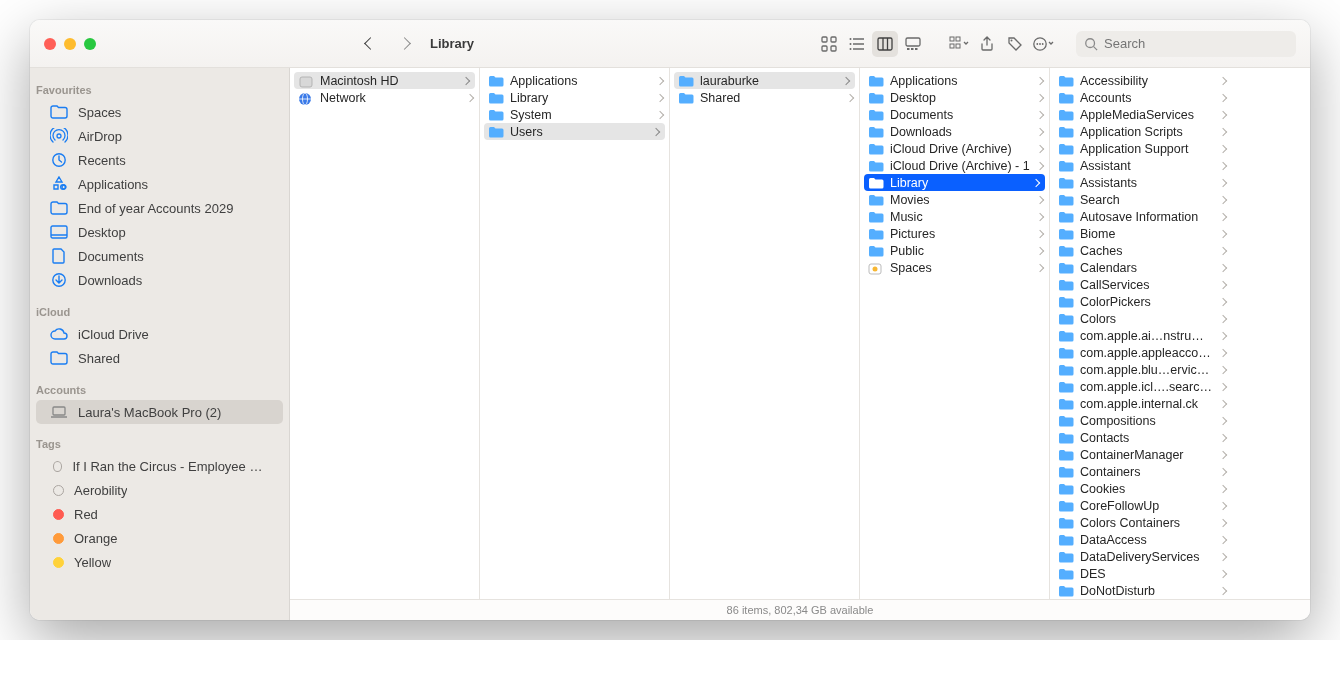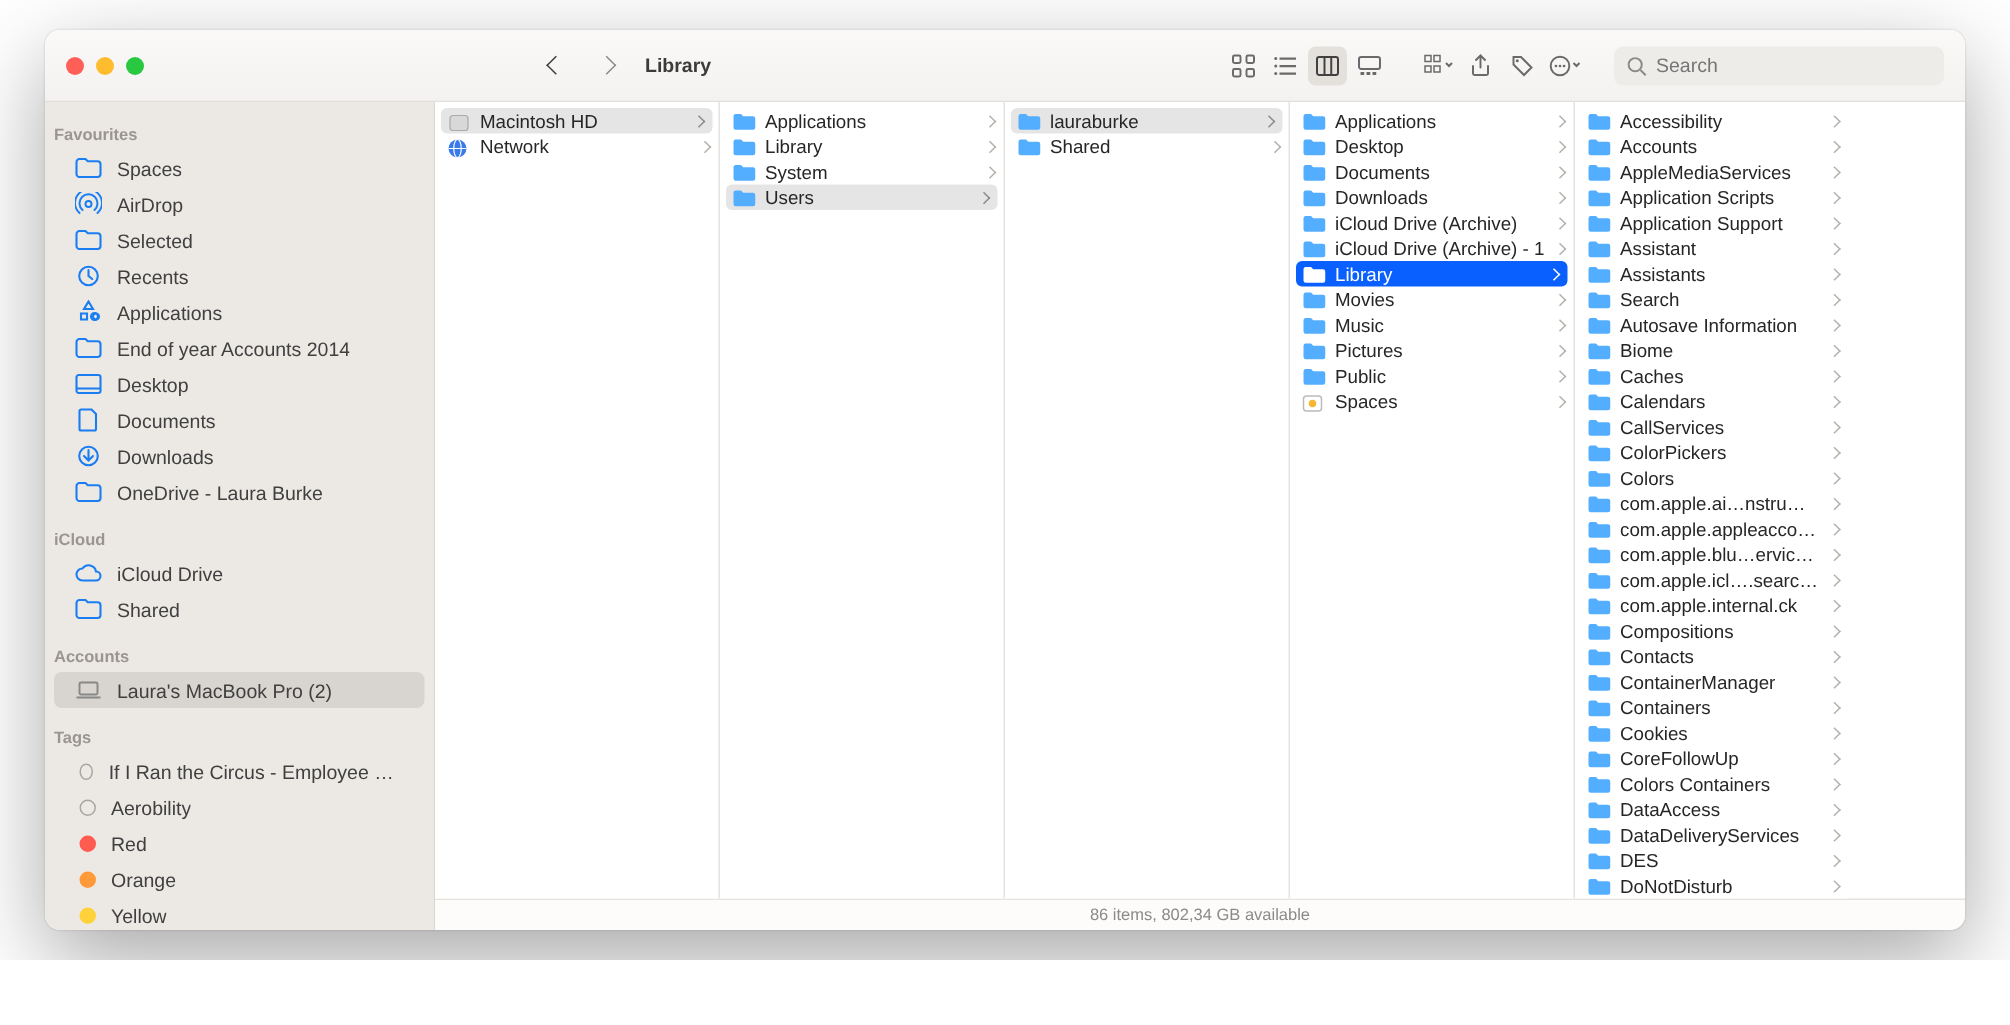--- a/index.html
+++ b/index.html
@@ -221,28 +221,20 @@
             <span class="sb-icon">
               <svg width="18" height="16" viewBox="0 0 18 16">
                 <circle cx="9" cy="8" r="2" fill="none" stroke="#1a7df2" stroke-width="1.3"></circle>
                 <path d="M5 12a6 6 0 118 0M3 14a9 9 0 1112 0" fill="none" stroke="#1a7df2" stroke-width="1.3" stroke-linecap="round"></path>
               </svg>
             </span>
             <span style="overflow: hidden; text-overflow: ellipsis; white-space: nowrap;">AirDrop</span>
           </div>
           <div class="sb-item">
             <span class="sb-icon">
-              <svg width="18" height="14" viewBox="0 0 18 14">
-                <path d="M1 3a2 2 0 012-2h4l1.5 1.5H15a2 2 0 012 2V11a2 2 0 01-2 2H3a2 2 0 01-2-2V3z" fill="none" stroke="#1a7df2" stroke-width="1.4"></path>
-              </svg>
-            </span>
-            <span style="overflow: hidden; text-overflow: ellipsis; white-space: nowrap;">Selected</span>
-          </div>
-          <div class="sb-item">
-            <span class="sb-icon">
               <svg width="16" height="16" viewBox="0 0 16 16">
                 <circle cx="8" cy="8" r="6.2" fill="none" stroke="#1a7df2" stroke-width="1.4"></circle>
                 <path d="M8 4v4l2.5 2" fill="none" stroke="#1a7df2" stroke-width="1.4" stroke-linecap="round"></path>
               </svg>
             </span>
             <span style="overflow: hidden; text-overflow: ellipsis; white-space: nowrap;">Recents</span>
           </div>
           <div class="sb-item">
             <span class="sb-icon">
               <svg width="16" height="16" viewBox="0 0 16 16">
@@ -251,21 +243,21 @@
               </svg>
             </span>
             <span style="overflow: hidden; text-overflow: ellipsis; white-space: nowrap;">Applications</span>
           </div>
           <div class="sb-item">
             <span class="sb-icon">
               <svg width="18" height="14" viewBox="0 0 18 14">
                 <path d="M1 3a2 2 0 012-2h4l1.5 1.5H15a2 2 0 012 2V11a2 2 0 01-2 2H3a2 2 0 01-2-2V3z" fill="none" stroke="#1a7df2" stroke-width="1.4"></path>
               </svg>
             </span>
-            <span style="overflow: hidden; text-overflow: ellipsis; white-space: nowrap;">End of year Accounts 2014</span>
+            <span style="overflow: hidden; text-overflow: ellipsis; white-space: nowrap;">End of year Accounts 2029</span>
           </div>
           <div class="sb-item">
             <span class="sb-icon">
               <svg width="18" height="14" viewBox="0 0 18 14">
                 <rect x="1" y="1" width="16" height="12" rx="1.5" fill="none" stroke="#1a7df2" stroke-width="1.4"></rect>
                 <line x1="1" y1="10" x2="17" y2="10" stroke="#1a7df2" stroke-width="1.4"></line>
               </svg>
             </span>
             <span style="overflow: hidden; text-overflow: ellipsis; white-space: nowrap;">Desktop</span>
           </div>
@@ -278,28 +270,20 @@
             <span style="overflow: hidden; text-overflow: ellipsis; white-space: nowrap;">Documents</span>
           </div>
           <div class="sb-item">
             <span class="sb-icon">
               <svg width="16" height="16" viewBox="0 0 16 16">
                 <circle cx="8" cy="8" r="6.2" fill="none" stroke="#1a7df2" stroke-width="1.4"></circle>
                 <path d="M8 4v6M5 8l3 3 3-3" fill="none" stroke="#1a7df2" stroke-width="1.4" stroke-linecap="round"></path>
               </svg>
             </span>
             <span style="overflow: hidden; text-overflow: ellipsis; white-space: nowrap;">Downloads</span>
-          </div>
-          <div class="sb-item">
-            <span class="sb-icon">
-              <svg width="18" height="14" viewBox="0 0 18 14">
-                <path d="M1 3a2 2 0 012-2h4l1.5 1.5H15a2 2 0 012 2V11a2 2 0 01-2 2H3a2 2 0 01-2-2V3z" fill="none" stroke="#1a7df2" stroke-width="1.4"></path>
-              </svg>
-            </span>
-            <span style="overflow: hidden; text-overflow: ellipsis; white-space: nowrap;">OneDrive - Laura Burke</span>
           </div>
         </div>
         <div class="sb-section">
           <div class="sb-header">iCloud</div>
           <div class="sb-item">
             <span class="sb-icon">
               <svg width="18" height="14" viewBox="0 0 18 14">
                 <path d="M5 12a4 4 0 010-8 5 5 0 019 2 3 3 0 010 6H5z" fill="none" stroke="#1a7df2" stroke-width="1.4"></path>
               </svg>
             </span>

